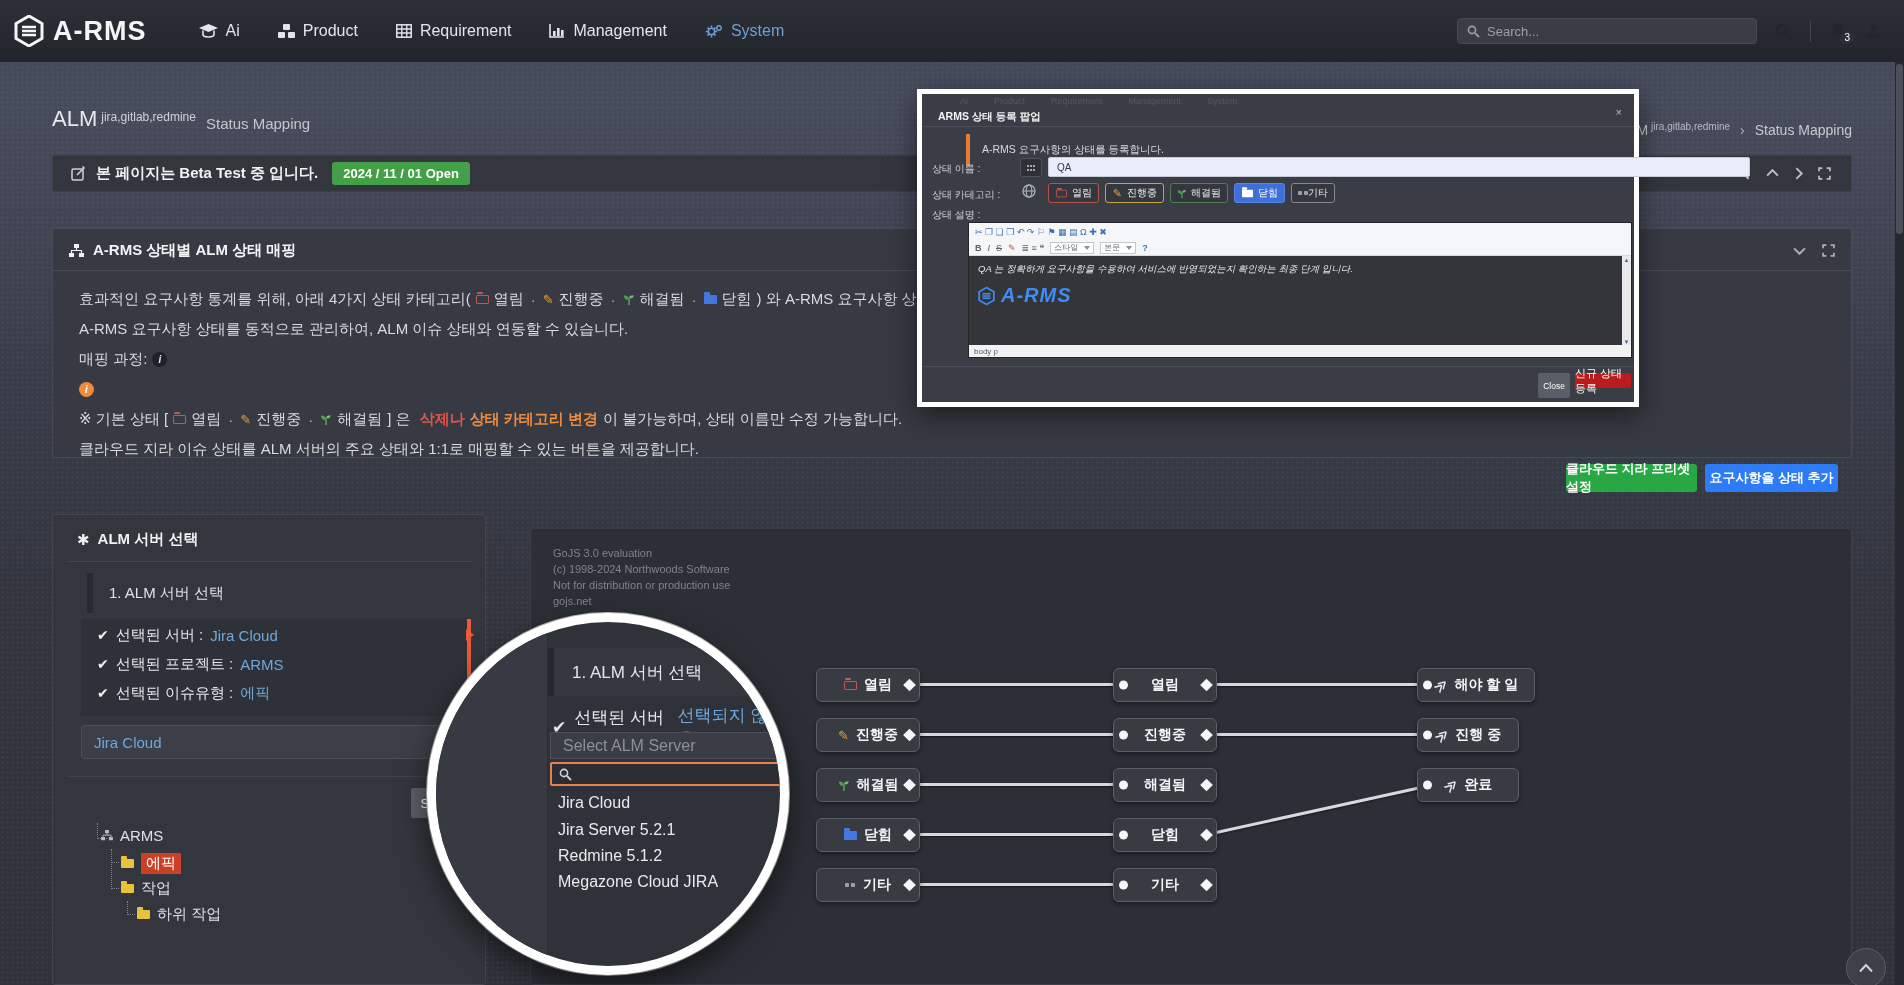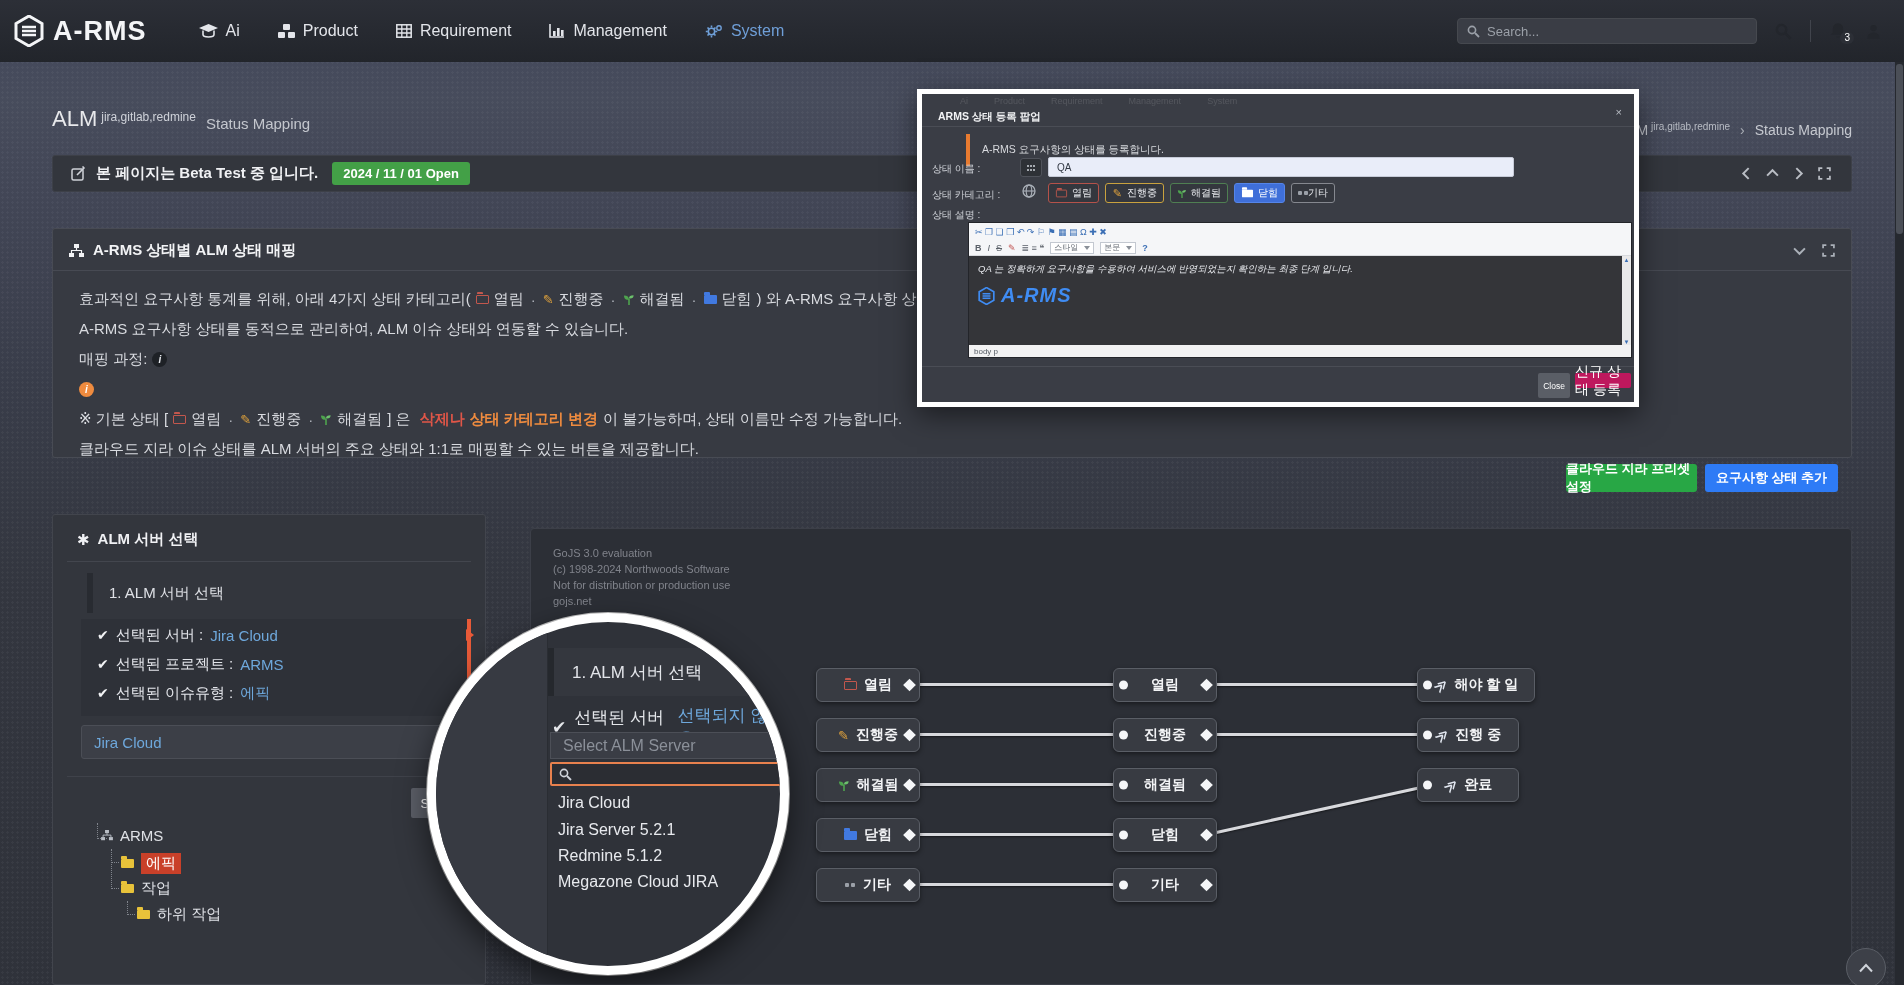--- a/index.html
+++ b/index.html
@@ -146,21 +146,21 @@
     opacity:0.12; }
   .m-header { position:absolute; left:16px; top:16px; color:#f2f3f5; font-size:10.5px; font-weight:bold; }
   .m-close { position:absolute; right:12px; top:12px; color:#b9bdc4; font-size:11px; }
   .m-hdiv { position:absolute; left:0; top:32px; width:100%; height:1px; background:#4a4d55; }
   .m-callout { position:absolute; left:16px; top:40px; width:680px; height:32px; border-left:4px solid #e87b30;
     display:flex; align-items:center;margin-left:28px; }
   .m-callout span { color:#d8dade; font-size:10.5px; margin-left:12px; }
   .m-label { position:absolute; width:80px; text-align:left; color:#cfd2d8; font-size:10px; }
   .m-gridbtn { position:absolute; left:98px; top:64px; width:22px; height:19px; background:#2e3136;
     border:1px solid #50535b; border-radius:3px; display:flex; align-items:center; justify-content:center; }
-  .m-input { position:absolute; left:126px; top:63px; width:466px; height:20px; background:#e9edf9;
+  .m-input { position:absolute; left:126px; top:63px; width:702px; height:20px; background:#e9edf9;
     border:1px solid #c6cbd8; border-radius:2px; color:#333a45; font-size:10px; display:flex; align-items:center;
     padding-left:8px; }
   .m-globe { position:absolute; left:100px; top:90px; color:#aab0b8; }
   .m-cats { position:absolute; left:126px; top:89px; display:flex; gap:6px; }
   .cat-btn { height:20px; display:inline-flex; align-items:center; gap:4px; padding:0 6px; border-radius:3px;
     font-size:10px; color:#e8eaee; background:#34373e; }
   .cat-btn .fld, .cat-btn .pencil { transform:scale(0.85); }
   .cb-open { border:1px solid #b5524a; }
   .cb-prog { border:1px solid #c9a23e; }
   .cb-res  { border:1px solid #4f7f52; }
@@ -178,22 +178,22 @@
   .m-brandrow { display:flex; align-items:center; gap:6px; margin-top:8px; color:#3f8cf3; font-weight:bold;
     font-size:20px; letter-spacing:1px; }
   .m-scroll { position:absolute; right:0; top:33px; width:9px; height:90px; background:#e9e9ea;
     display:flex; flex-direction:column; justify-content:space-between; align-items:center; padding:1px 0; }
   .m-scroll i { font-style:normal; font-size:6px; color:#3b6fb5; line-height:6px; }
   .m-path { position:absolute; left:0; bottom:0; width:100%; height:12px; background:#f2f2f3; color:#555b63;
     font-size:8px; display:flex; align-items:center; padding-left:5px; }
   .m-footdiv { position:absolute; left:0; top:272px; width:100%; height:1px; background:#4a4d55; }
   .m-btn-close { position:absolute; left:616px; top:279px; width:32px; height:25px; background:#5a5e66;
     border-radius:2px; color:#fff; font-size:8.5px; display:flex; align-items:center; justify-content:center; }
-  .m-btn-submit { position:absolute; left:653px; top:279px; width:56px; height:15px; background:#be185d;
-    border-radius:2px; color:#fff; font-size:14px; display:flex; align-items:center; justify-content:center; }
+  .m-btn-submit { position:absolute; left:653px; top:279px; width:56px; height:15px; background:#b91c1c;
+    border-radius:2px; color:#fff; font-size:11px; display:flex; align-items:center; justify-content:center; }
 
   
   .scroll-top { left:1846px; top:948px; width:40px; height:40px; border-radius:50%; background:#3d4048;
     border:1px solid #5a5e66; display:flex; align-items:center; justify-content:center; color:#cfd3da; z-index:30; }
   .page-scrollbar { left:1895px; top:62px; width:9px; height:923px; background:#26292f; z-index:25; }
   .page-thumb { position:absolute; left:1px; top:2px; width:7px; height:170px; background:#4b4f57; border-radius:3px; }
 </style>
 </head>
 <body>
 
@@ -405,21 +405,21 @@
         <span>] 은 </span>
         <span class="red">삭제나</span>
         <span class="orange">상태 카테고리 변경</span>
         <span>이 불가능하며, 상태 이름만 수정 가능합니다.</span>
       </div>
       <div class="ip-line"><span>클라우드 지라 이슈 상태를 ALM 서버의 주요 상태와 1:1로 매핑할 수 있는 버튼을 제공합니다.</span></div>
     </div>
   </div>
 
   <div class="abs btn-green">클라우드 지라 프리셋 설정</div>
-  <div class="abs btn-blue">요구사항 상태 추가</div>
+  <div class="abs btn-blue">요구사항을 상태 추가</div>
 
   <div class="abs sidebar">
     <div class="sb-title">
       <span>✱</span>
       <span>ALM 서버 선택</span>
     </div>
     <div class="sb-divider"></div>
     <div class="sb-step">
       <div class="sb-step-bar"></div>
       <span class="sb-step-text">1. ALM 서버 선택</span>

